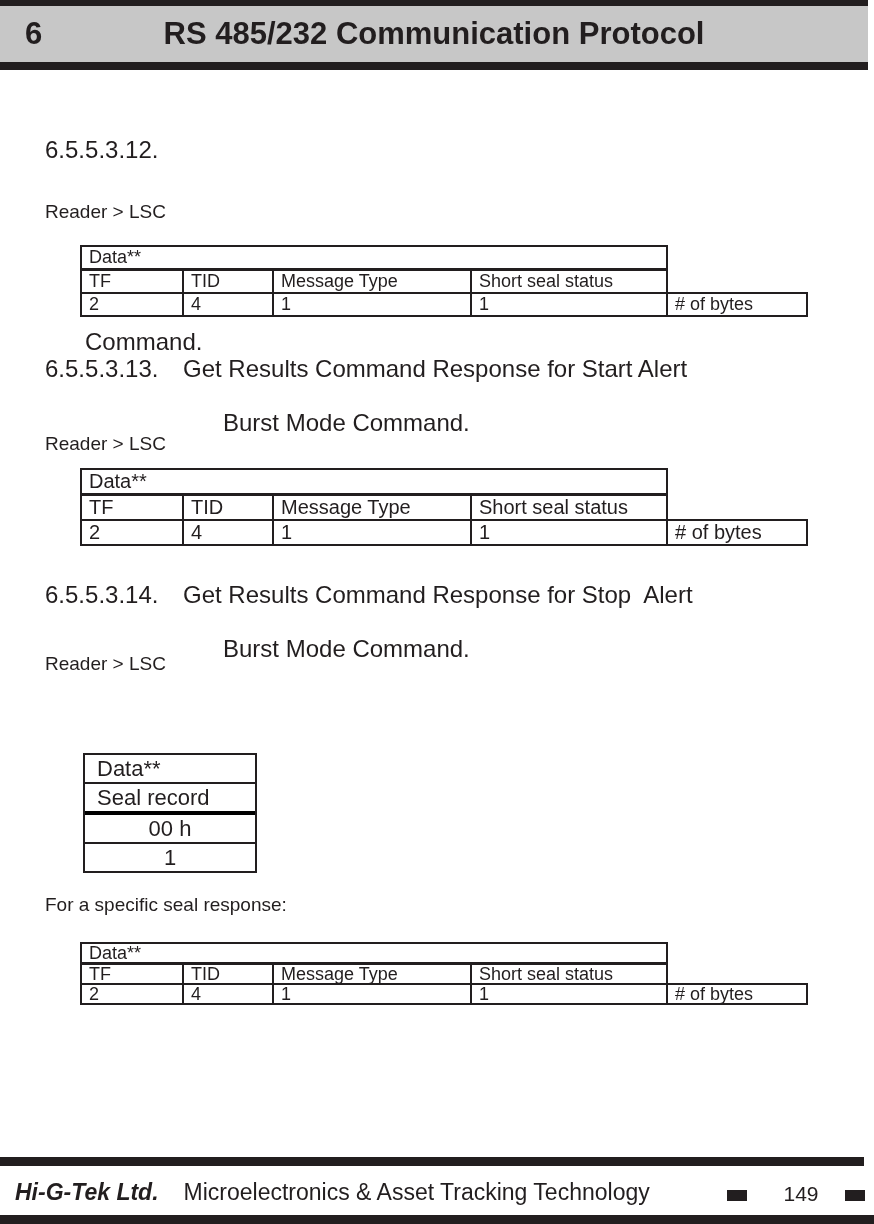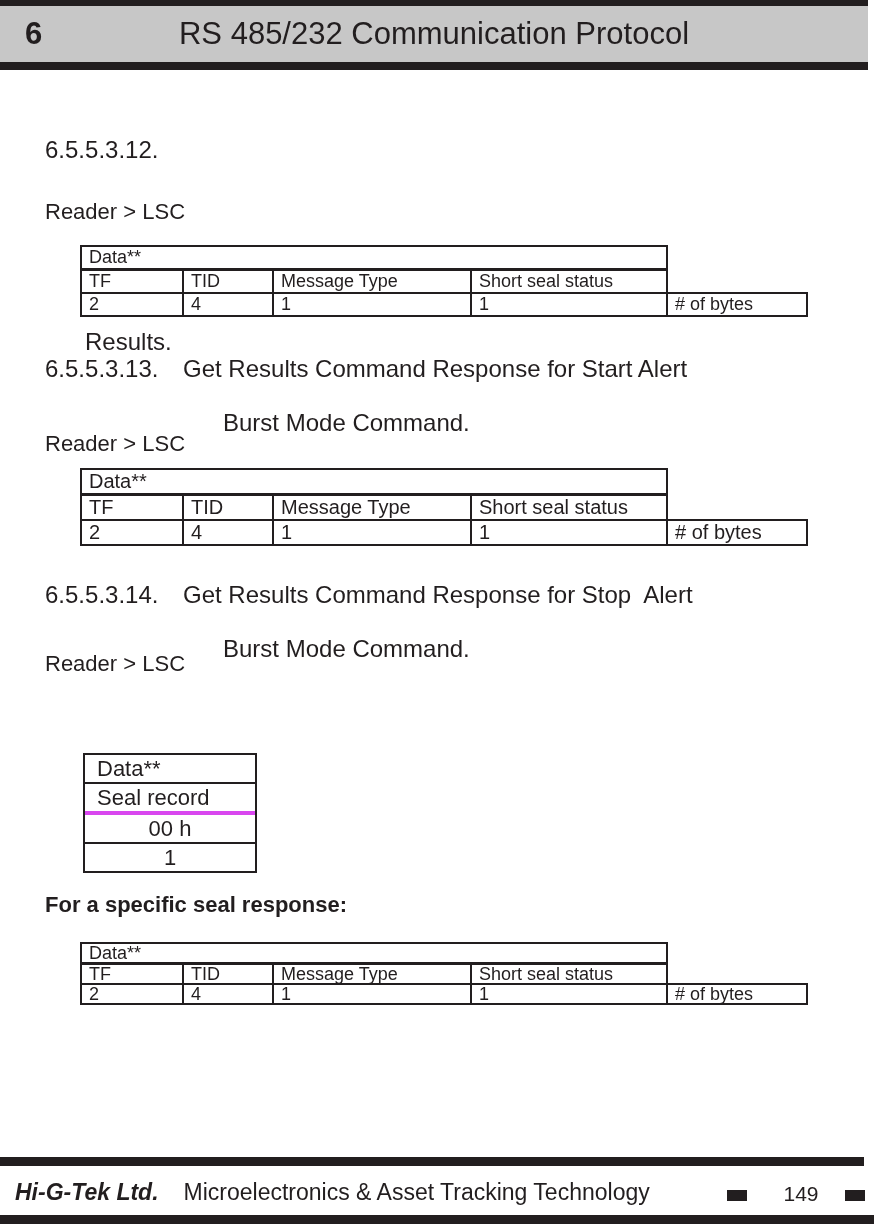--- a/index.html
+++ b/index.html
@@ -5,49 +5,49 @@
   html,body{margin:0;padding:0;background:#fff;}
   .page{position:relative;width:874px;height:1224px;background:#ffffff;overflow:hidden;
         font-family:"Liberation Sans",sans-serif;color:#221e1f;}
 
   
   .header-wrap{position:absolute;top:0;left:0;width:868px;height:70px;background:#221e1f;}
   .header-gray{position:absolute;top:6px;left:0;width:868px;height:56px;background:#c7c7c7;}
   .chapter-num{position:absolute;left:25px;top:0;height:56px;line-height:56px;
                font-size:31px;font-weight:bold;}
   .chapter-title{position:absolute;left:0;top:0;width:868px;height:44px;line-height:56px;
-                 text-align:center;font-size:31px;font-weight:normal;letter-spacing:0px;}
+                 text-align:center;font-size:31px;font-weight:bold;letter-spacing:0px;}
 
   
   .sec-heading{position:absolute;left:45px;display:flex;font-size:24px;line-height:27px;}
   .sec-num{width:138px;flex:0 0 138px;}
   .sec-title{white-space:pre-wrap;max-width:580px;}
-  .body-line{position:absolute;left:45px;font-size:22px;line-height:26px;}
+  .body-line{position:absolute;left:45px;font-size:19px;line-height:26px;}
   .h12{top:136px;flex-direction:column;} .rd1{top:199px;}
   .h13{top:355px;} .rd2{top:431px;}
   .h14{top:581px;} .rd3{top:651px;}
-  .p-group{top:693px;} .p-specific{top:892px;font-weight:bold;}
+  .p-group{top:693px;} .p-specific{top:892px;}
 
   
   .btable{position:absolute;left:80px;border-collapse:collapse;table-layout:fixed;}
   .btable td.b{border:2px solid #221e1f;padding:0 0 0 7px;vertical-align:middle;overflow:hidden;}
   .btable tr.r1 td.b{border-bottom:3px solid #221e1f;}
   .btable td.nb{border:none;padding:0;}
   col.w1{width:102px;} col.w2{width:90px;} col.w3{width:198px;} col.w4{width:196px;} col.w5{width:140px;}
   .bt1{top:245px;} .bt1 td{height:21px;font-size:18px;}
   .bt2{top:468px;} .bt2 td{height:23px;font-size:20px;}
   .bt4{top:942px;} .bt4 td{height:18px;font-size:18px;line-height:18px;}
 
   
   .gtable{position:absolute;left:83px;top:753px;width:174px;border:2px solid #221e1f;
           box-sizing:border-box;background:#fff;}
   .gtable .grow{height:27px;line-height:27px;font-size:22px;border-bottom:2px solid #221e1f;
                 padding-left:12px;box-sizing:content-box;}
   .gtable .grow.center{padding-left:0;text-align:center;}
-  .gtable .grow.thick{border-bottom:4px solid #d946ef;}
+  .gtable .grow.thick{border-bottom:4px solid #000000;}
   .gtable .grow.last{border-bottom:none;}
 
   
   .footer-rule{position:absolute;left:0;top:1157px;width:864px;height:9px;background:#221e1f;}
   .footer-text{position:absolute;left:15px;top:1179px;font-size:23px;white-space:nowrap;}
   .company{font-weight:bold;font-style:italic;}
   .tagline{margin-left:25px;}
   .sq{position:absolute;width:20px;height:11px;background:#221e1f;top:1190px;}
   .sq1{left:727px;} .sq2{left:845px;}
   .page-num{position:absolute;left:775px;top:1182px;width:52px;text-align:center;font-size:21px;}
@@ -61,21 +61,21 @@
   <div class="header-wrap">
     <div class="header-gray">
       <div class="chapter-num">6</div>
       <div class="chapter-title">RS 485/232 Communication Protocol</div>
     </div>
   </div>
 
   <div class="sec-heading h12">
     <div class="sec-num">6.5.5.3.12.</div>
     <div class="sec-title"><br>
-      <span>Results.</span></div>
+      <span>Command.</span></div>
   </div>
   <div class="body-line rd1">Reader &gt; LSC</div>
 
   <table class="btable bt1">
     <colgroup>
         <col class="w1">
         <col class="w2">
         <col class="w3">
         <col class="w4">
         <col class="w5">

